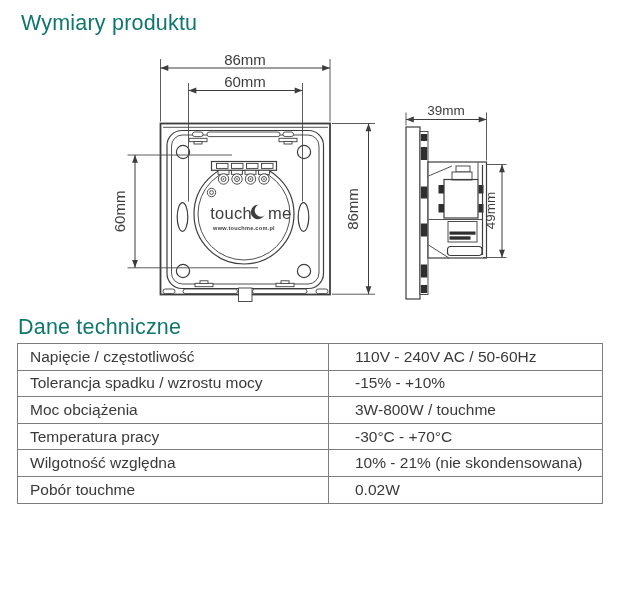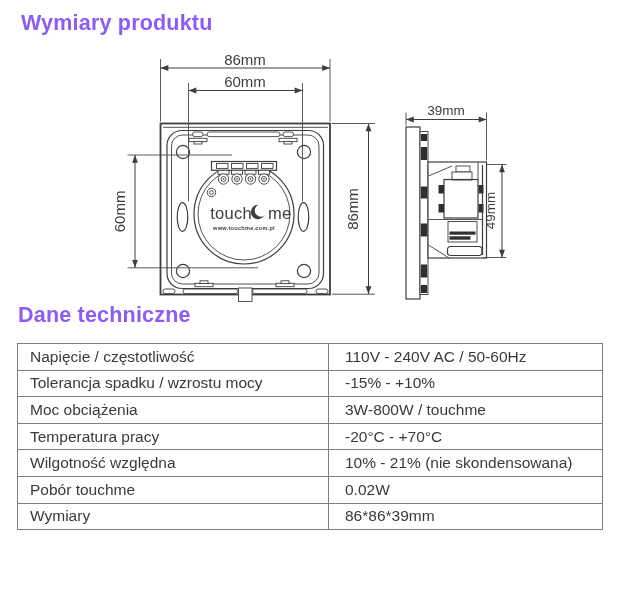--- a/index.html
+++ b/index.html
@@ -1,25 +1,25 @@
 <!DOCTYPE html>
 <html><head>
 <meta charset="utf-8">
 <style>
   html,body{margin:0;padding:0;}
   body{
     width:643px;height:600px;position:relative;background:#ffffff;
     font-family:"Liberation Sans", sans-serif;overflow:hidden;
   }
   .sec-title{
-    position:absolute;margin:0;font-size:21.5px;font-weight:700;
-    color:#8b5cf6;letter-spacing:.2px;line-height:1.05;
+    position:absolute;margin:0;font-size:21.5px;font-weight:400;
+    color:#0f766e;letter-spacing:.2px;line-height:1.05;
   }
   #title-dimensions{left:21px;top:12px;}
-  #title-technical{left:18px;top:304px;}
+  #title-technical{left:18px;top:316px;}
   #diagram{position:absolute;left:0;top:50px;}
   #diagram .ln{fill:none;stroke:#3d3d3d;stroke-width:1.2;}
   #diagram .thin{stroke-width:0.9;}
   #diagram .thick{stroke-width:1.8;}
   #diagram .wfill{fill:#ffffff;}
   #diagram .blk{fill:#2f2f2f;stroke:none;}
   #diagram .dim{stroke:#3d3d3d;stroke-width:1;fill:none;}
   #diagram .ext{stroke:#4a4a4a;stroke-width:0.9;fill:none;}
   #diagram text{fill:#3c3c3c;font-family:"Liberation Sans",sans-serif;}
   #diagram .dl{font-size:15px;}
@@ -29,21 +29,21 @@
   table#spec-table{
     position:absolute;left:17px;top:343px;width:585px;
     border-collapse:collapse;table-layout:fixed;
     border:1.5px solid #5d5d5d;
   }
   #spec-table td{
     border:1px solid #7e7e7e;height:25.6px;
     font-size:15.5px;color:#3a3a3a;
     padding:0 4px 0 12px;white-space:nowrap;overflow:hidden;
   }
-  #spec-table td.val{padding-left:16px;}
+  #spec-table td.val{padding-left:26px;}
 </style>
 </head>
 <body>
 
 <h2 class="sec-title" id="title-dimensions">Wymiary produktu</h2>
 
 <svg id="diagram" width="643" height="262" viewBox="0 50 643 262" xmlns="http://www.w3.org/2000/svg">
   <defs>
     <marker id="arr" viewBox="0 0 10 8" refX="9.2" refY="4" markerWidth="9" markerHeight="7.2" orient="auto-start-reverse">
       <path d="M0.5,0.8 L9.2,4 L0.5,7.2 Z" fill="#3d3d3d"></path>
@@ -207,28 +207,24 @@
     <tr>
       <td>Tolerancja spadku / wzrostu mocy</td>
       <td class="val">-15% - +10%</td>
     </tr>
     <tr>
       <td>Moc obciążenia</td>
       <td class="val">3W-800W / touchme</td>
     </tr>
     <tr>
       <td>Temperatura pracy</td>
-      <td class="val">-20°C - +70°C</td>
+      <td class="val">-30°C - +70°C</td>
     </tr>
     <tr>
       <td>Wilgotność względna</td>
       <td class="val">10% - 21% (nie skondensowana)</td>
     </tr>
     <tr>
       <td>Pobór touchme</td>
       <td class="val">0.02W</td>
     </tr>
-    <tr>
-      <td>Wymiary</td>
-      <td class="val">86*86*39mm</td>
-    </tr>
   </tbody>
 </table>
 
 </body></html>

